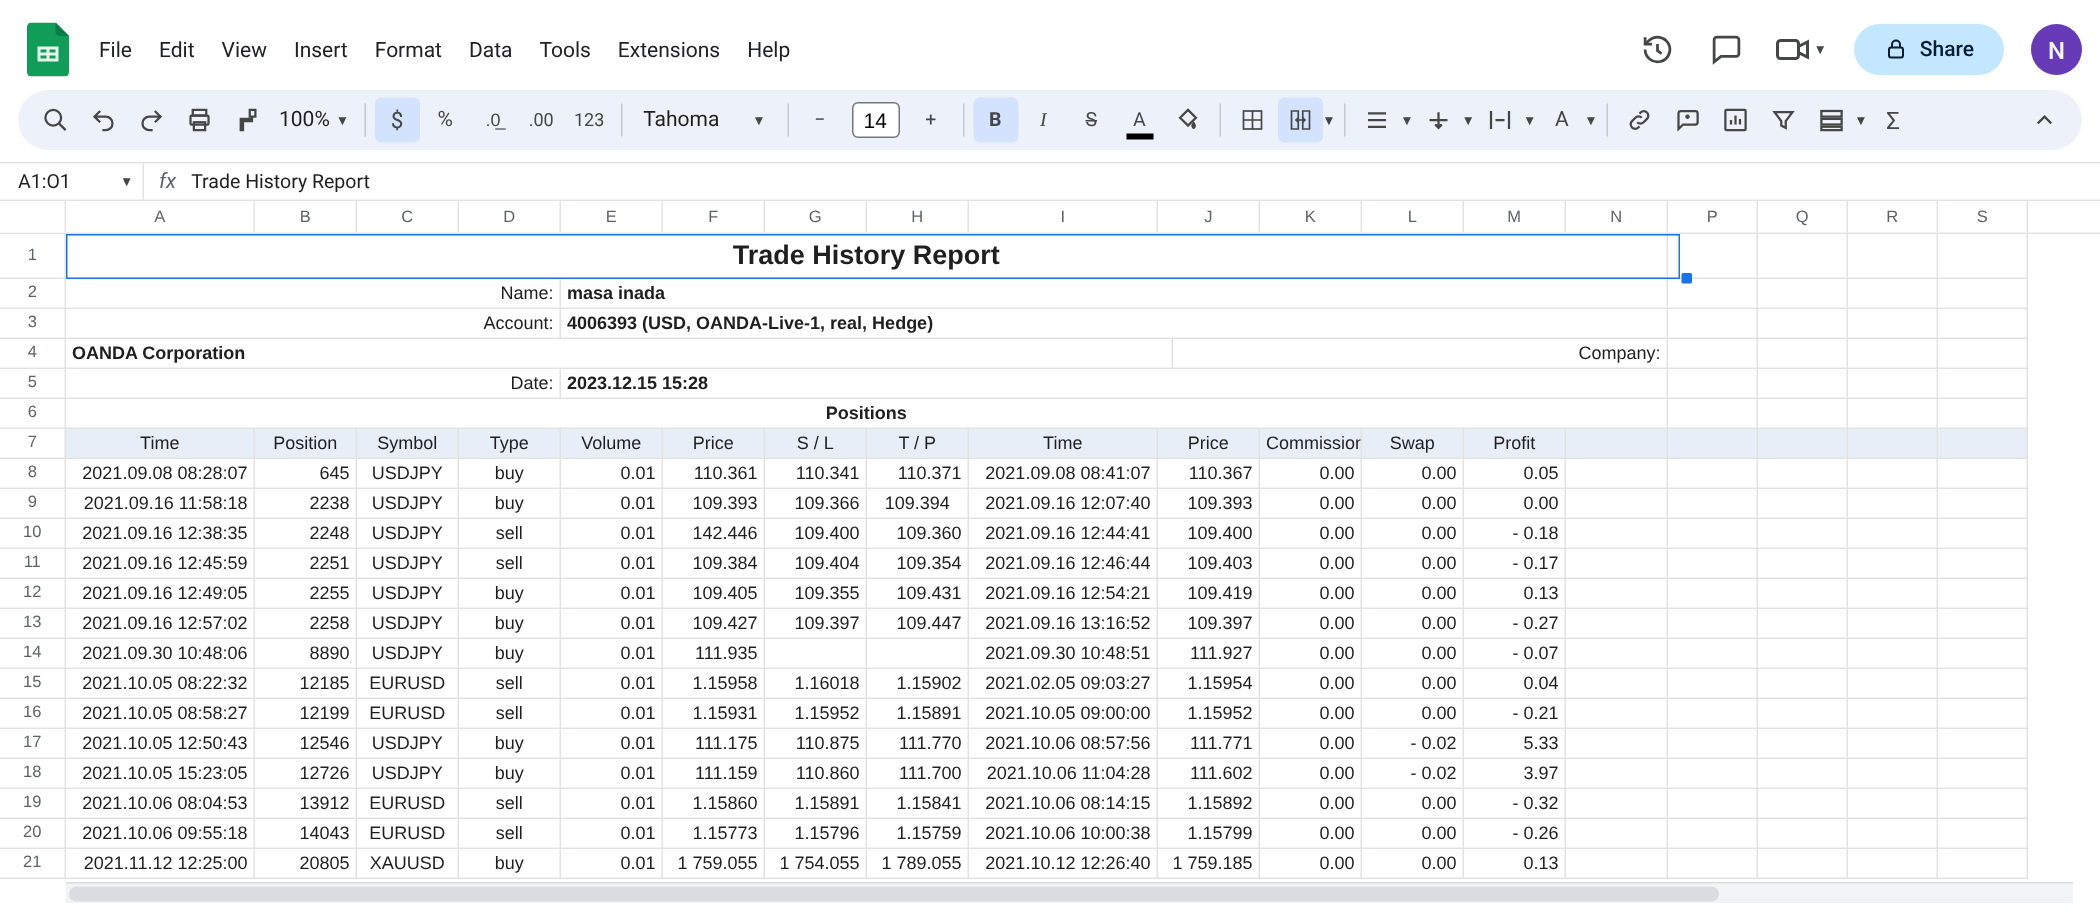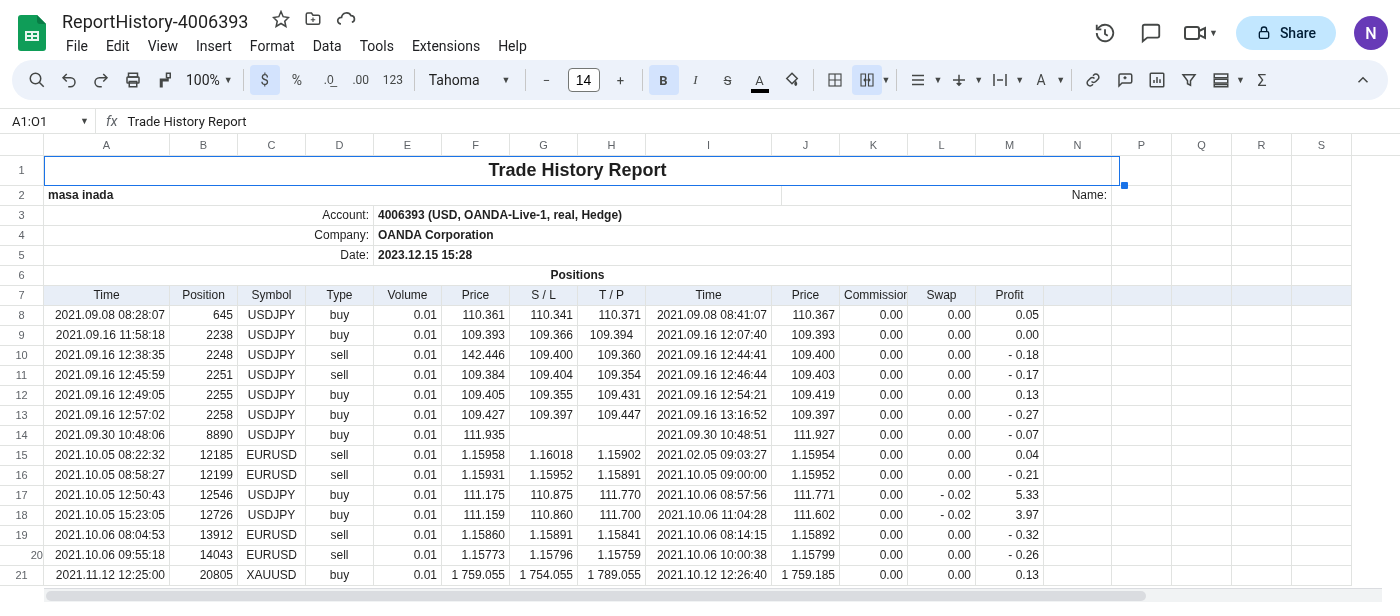--- a/index.html
+++ b/index.html
@@ -74,41 +74,20 @@
 
 <div class="titlebar">
   <div class="logo">
     <svg viewBox="0 0 28 36">
         <path fill="#0f9d58" d="M3 0h16l9 9v24a3 3 0 0 1-3 3H3a3 3 0 0 1-3-3V3a3 3 0 0 1 3-3z"></path>
         <path fill="#fff" d="M7 16h14v2H7zm0 4h14v2H7zm0 4h14v2H7zM7 16h2v10H7zm6 0h2v10h-2zm6 0h2v10h-2z" opacity=".9"></path>
         <path fill="#087c45" d="M19 0l9 9h-6a3 3 0 0 1-3-3z"></path>
       </svg>
   </div>
   <div>
-    <div class="title-area">
-      <span class="doc-title">ReportHistory-4006393</span>
-      <span class="title-icons">
-        <span>
-            <svg width="18" height="18" viewBox="0 0 24 24" fill="none" stroke="#444746" stroke-width="2">
-              <path d="M12 2l2.9 6.9L22 10l-5 4.9 1.5 7.1L12 18l-6.5 4 1.5-7.1L2 10l7.1-1.1z"></path>
-            </svg>
-          </span>
-        <span>
-            <svg width="18" height="18" viewBox="0 0 24 24" fill="none" stroke="#444746" stroke-width="2">
-              <path d="M3 6a2 2 0 0 1 2-2h5l2 3h7a2 2 0 0 1 2 2v8a2 2 0 0 1-2 2H5a2 2 0 0 1-2-2z"></path>
-              <path d="M12 10v6m-3-3h6" stroke-width="1.5"></path>
-            </svg>
-          </span>
-        <span>
-            <svg width="20" height="20" viewBox="0 0 24 24" fill="none" stroke="#444746" stroke-width="2">
-              <path d="M6 18a4 4 0 1 1 .7-7.95A6 6 0 0 1 18 8a4 4 0 0 1 1 7.9"></path>
-            </svg>
-          </span>
-      </span>
-    </div>
     <div class="menubar" id="menubar">
         <span>File</span>
         <span>Edit</span>
         <span>View</span>
         <span>Insert</span>
         <span>Format</span>
         <span>Data</span>
         <span>Tools</span>
         <span>Extensions</span>
         <span>Help</span>
@@ -332,52 +311,52 @@
         <div class="rh" style="height: 20px; line-height: 19px;">10</div>
         <div class="rh" style="height: 20px; line-height: 19px;">11</div>
         <div class="rh" style="height: 20px; line-height: 19px;">12</div>
         <div class="rh" style="height: 20px; line-height: 19px;">13</div>
         <div class="rh" style="height: 20px; line-height: 19px;">14</div>
         <div class="rh" style="height: 20px; line-height: 19px;">15</div>
         <div class="rh" style="height: 20px; line-height: 19px;">16</div>
         <div class="rh" style="height: 20px; line-height: 19px;">17</div>
         <div class="rh" style="height: 20px; line-height: 19px;">18</div>
         <div class="rh" style="height: 20px; line-height: 19px;">19</div>
-        <div class="rh" style="height: 20px; line-height: 19px; text-align: right;">20</div>
+        <div class="rh" style="height: 20px; line-height: 19px;">20</div>
         <div class="rh" style="height: 20px; line-height: 19px;">21</div>
       </div>
     <div class="cells" id="cells">
       <div class="selection-border" id="selbox" style="left: 0px; top: 0px; width: 1076px; height: 30px;"></div>
       <div class="sel-handle" id="selhandle" style="left: 1077px; top: 26px;"></div>
     <div class="row rtitle" style="height: 30px;">
           <div class="cell merged" style="width: 1068px; line-height: 29px;">Trade History Report</div>
           <div class="cell" style="width: 60px; line-height: 29px;"></div>
           <div class="cell" style="width: 60px; line-height: 29px;"></div>
           <div class="cell" style="width: 60px; line-height: 29px;"></div>
           <div class="cell" style="width: 60px; line-height: 29px;"></div>
         </div>
         <div class="row" style="height: 20px;">
+          <div class="cell label" style="width: 330px; line-height: 19px;">Name:</div>
           <div class="cell bold" style="width: 738px; line-height: 19px;">masa inada</div>
-          <div class="cell label" style="width: 330px; line-height: 19px;">Name:</div>
           <div class="cell" style="width: 60px; line-height: 19px;"></div>
           <div class="cell" style="width: 60px; line-height: 19px;"></div>
           <div class="cell" style="width: 60px; line-height: 19px;"></div>
           <div class="cell" style="width: 60px; line-height: 19px;"></div>
         </div>
         <div class="row" style="height: 20px;">
           <div class="cell label" style="width: 330px; line-height: 19px;">Account:</div>
           <div class="cell bold" style="width: 738px; line-height: 19px;">4006393 (USD, OANDA-Live-1, real, Hedge)</div>
           <div class="cell" style="width: 60px; line-height: 19px;"></div>
           <div class="cell" style="width: 60px; line-height: 19px;"></div>
           <div class="cell" style="width: 60px; line-height: 19px;"></div>
           <div class="cell" style="width: 60px; line-height: 19px;"></div>
         </div>
         <div class="row" style="height: 20px;">
+          <div class="cell bold" style="width: 738px; line-height: 19px;">OANDA Corporation</div>
           <div class="cell label" style="width: 330px; line-height: 19px;">Company:</div>
-          <div class="cell bold" style="width: 738px; line-height: 19px;">OANDA Corporation</div>
           <div class="cell" style="width: 60px; line-height: 19px;"></div>
           <div class="cell" style="width: 60px; line-height: 19px;"></div>
           <div class="cell" style="width: 60px; line-height: 19px;"></div>
           <div class="cell" style="width: 60px; line-height: 19px;"></div>
         </div>
         <div class="row" style="height: 20px;">
           <div class="cell label" style="width: 330px; line-height: 19px;">Date:</div>
           <div class="cell bold" style="width: 738px; line-height: 19px;">2023.12.15 15:28</div>
           <div class="cell" style="width: 60px; line-height: 19px;"></div>
           <div class="cell" style="width: 60px; line-height: 19px;"></div>

